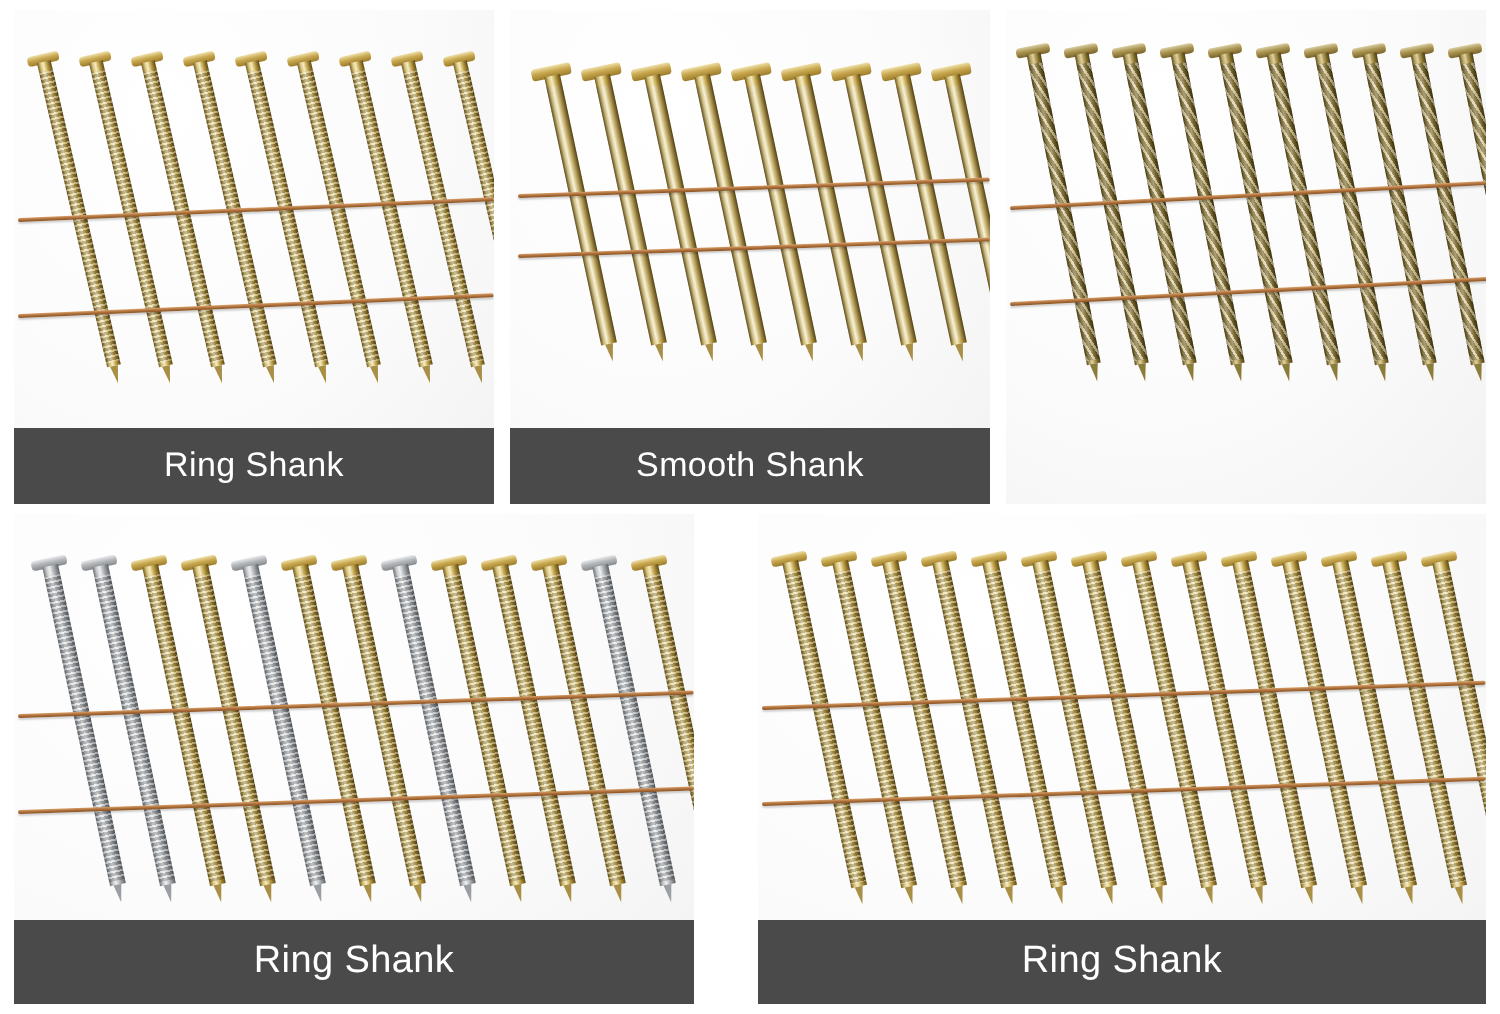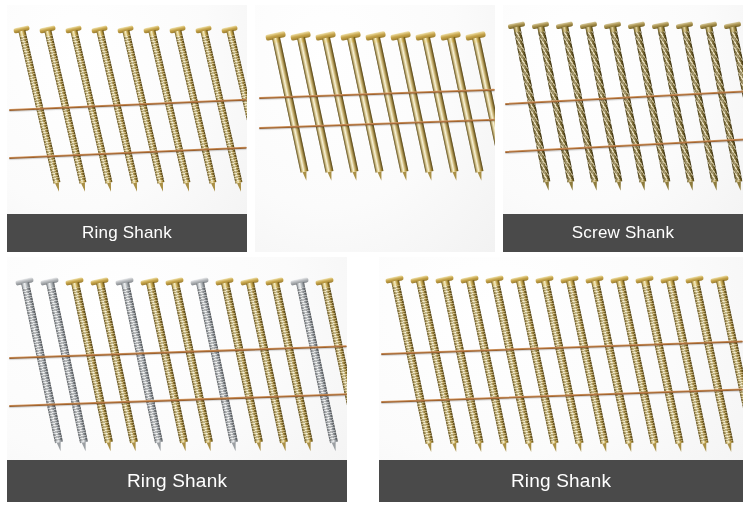--- a/index.html
+++ b/index.html
@@ -285,20 +285,21 @@
           </div>
           <div class="nail gold" style="left: 210px; top: 28px; width: 20px; height: 150px; transform: rotate(-12deg);">
             <div class="head" style="width: 20px; height: 6px;"></div>
             <div class="shank" style="top: 5px; width: 8px; height: 137px;"></div>
             <div class="smoothsheen" style="top: 10px; width: 8px; height: 130px; position: absolute;"></div>
           </div>
           <div class="wire" style="left: 4px; top: 92px; width: 236px; transform: rotate(-2deg);"></div>
           <div class="wire" style="left: 4px; top: 122px; width: 236px; transform: rotate(-2deg);"></div>
         </div>
     </div>
+    <div class="caption">Smooth Shank</div>
   </div>
 
   <div class="card" style="left:503px; top:5px; width:240px; height:247px;">
     <div class="photo">
       <div class="bg-soft"></div>
       <div class="nails" id="nails-c">
           <div class="nail brass" style="left: 4px; top: 18px; width: 17px; height: 170px; transform: rotate(-11deg);">
             <div class="head" style="width: 17px; height: 5px;"></div>
             <div class="shank" style="top: 4px; width: 7px; height: 158px;"></div>
             <div class="screws" style="top: 9px; width: 7px; height: 151px; position: absolute;"></div>
@@ -354,21 +355,20 @@
           </div>
           <div class="nail brass" style="left: 220px; top: 18px; width: 17px; height: 170px; transform: rotate(-11deg);">
             <div class="head" style="width: 17px; height: 5px;"></div>
             <div class="shank" style="top: 4px; width: 7px; height: 158px;"></div>
             <div class="screws" style="top: 9px; width: 7px; height: 151px; position: absolute;"></div>
           </div>
           <div class="wire" style="left: 2px; top: 98px; width: 240px; transform: rotate(-3deg);"></div>
           <div class="wire" style="left: 2px; top: 146px; width: 240px; transform: rotate(-3deg);"></div>
         </div>
     </div>
-    <div class="caption">Screw Shank</div>
   </div>
 
   <div class="card" style="left:7px; top:257px; width:340px; height:245px;">
     <div class="photo">
       <div class="bg-soft"></div>
       <div class="nails" id="nails-d">
           <div class="nail silver" style="left: 8px; top: 22px; width: 18px; height: 175px; transform: rotate(-12deg);">
             <div class="head" style="width: 18px; height: 5px;"></div>
             <div class="shank" style="top: 4px; width: 7.5px; height: 163px;"></div>
             <div class="rings" style="top: 9px; width: 7.5px; height: 156px; position: absolute;"></div>

